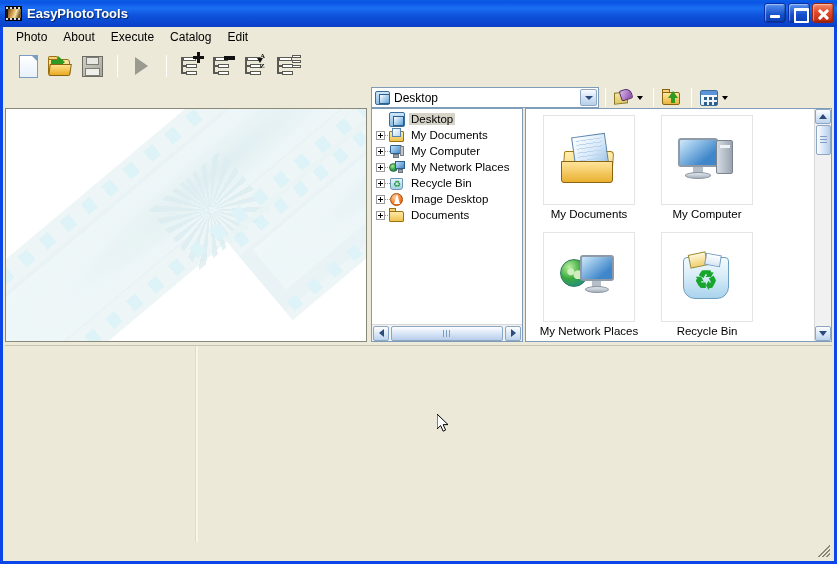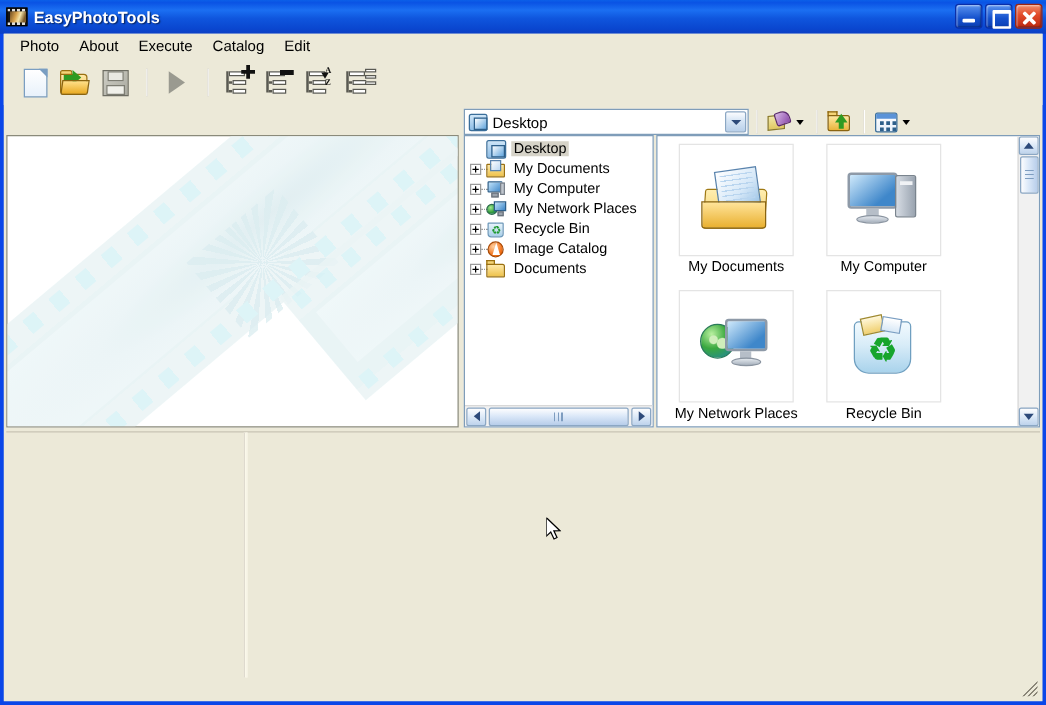--- a/index.html
+++ b/index.html
@@ -786,21 +786,21 @@
               <span class="tlabel">Recycle Bin</span>
             </div>
 
             <div class="tnode">
               <span class="expander"></span>
               <span class="dotline"></span>
               <span class="ticon ic-cat">
                 <span class="circ"></span>
                   <span class="bolt"></span>
               </span>
-              <span class="tlabel">Image Catalog</span>
+              <span class="tlabel">Image Desktop</span>
             </div>
 
             <div class="tnode">
               <span class="expander"></span>
               <span class="dotline"></span>
               <span class="ticon ic-folder">
                 <span class="ft"></span>
                   <span class="fb"></span>
               </span>
               <span class="tlabel">Documents</span>

